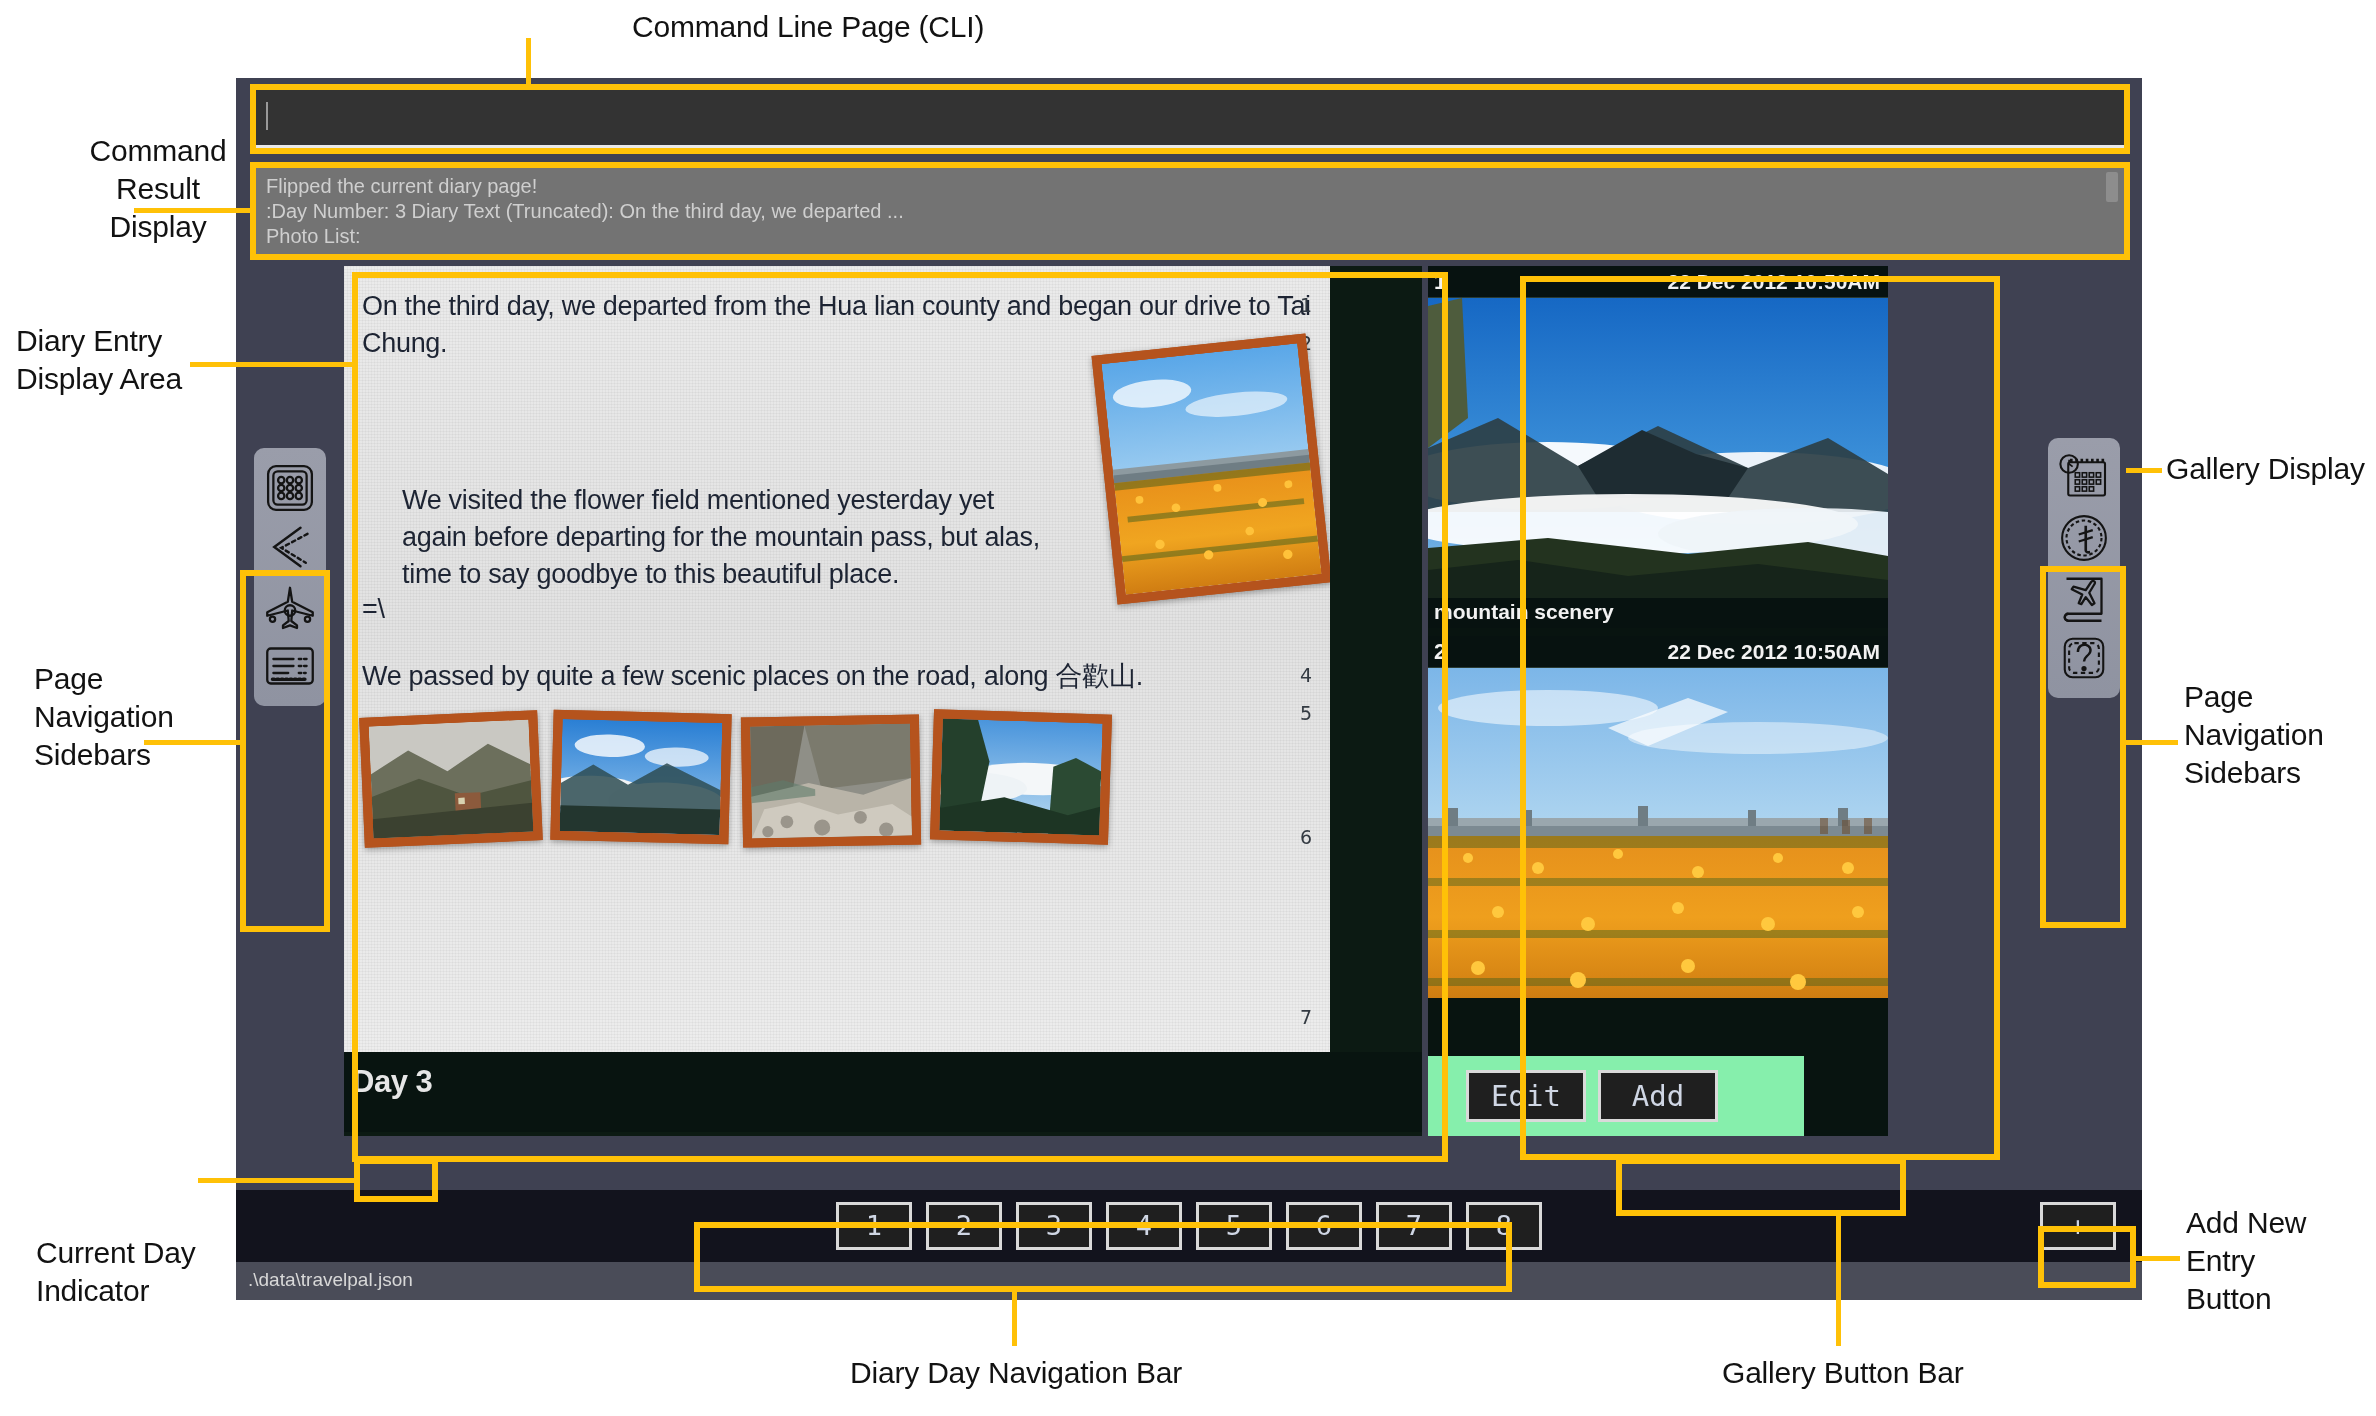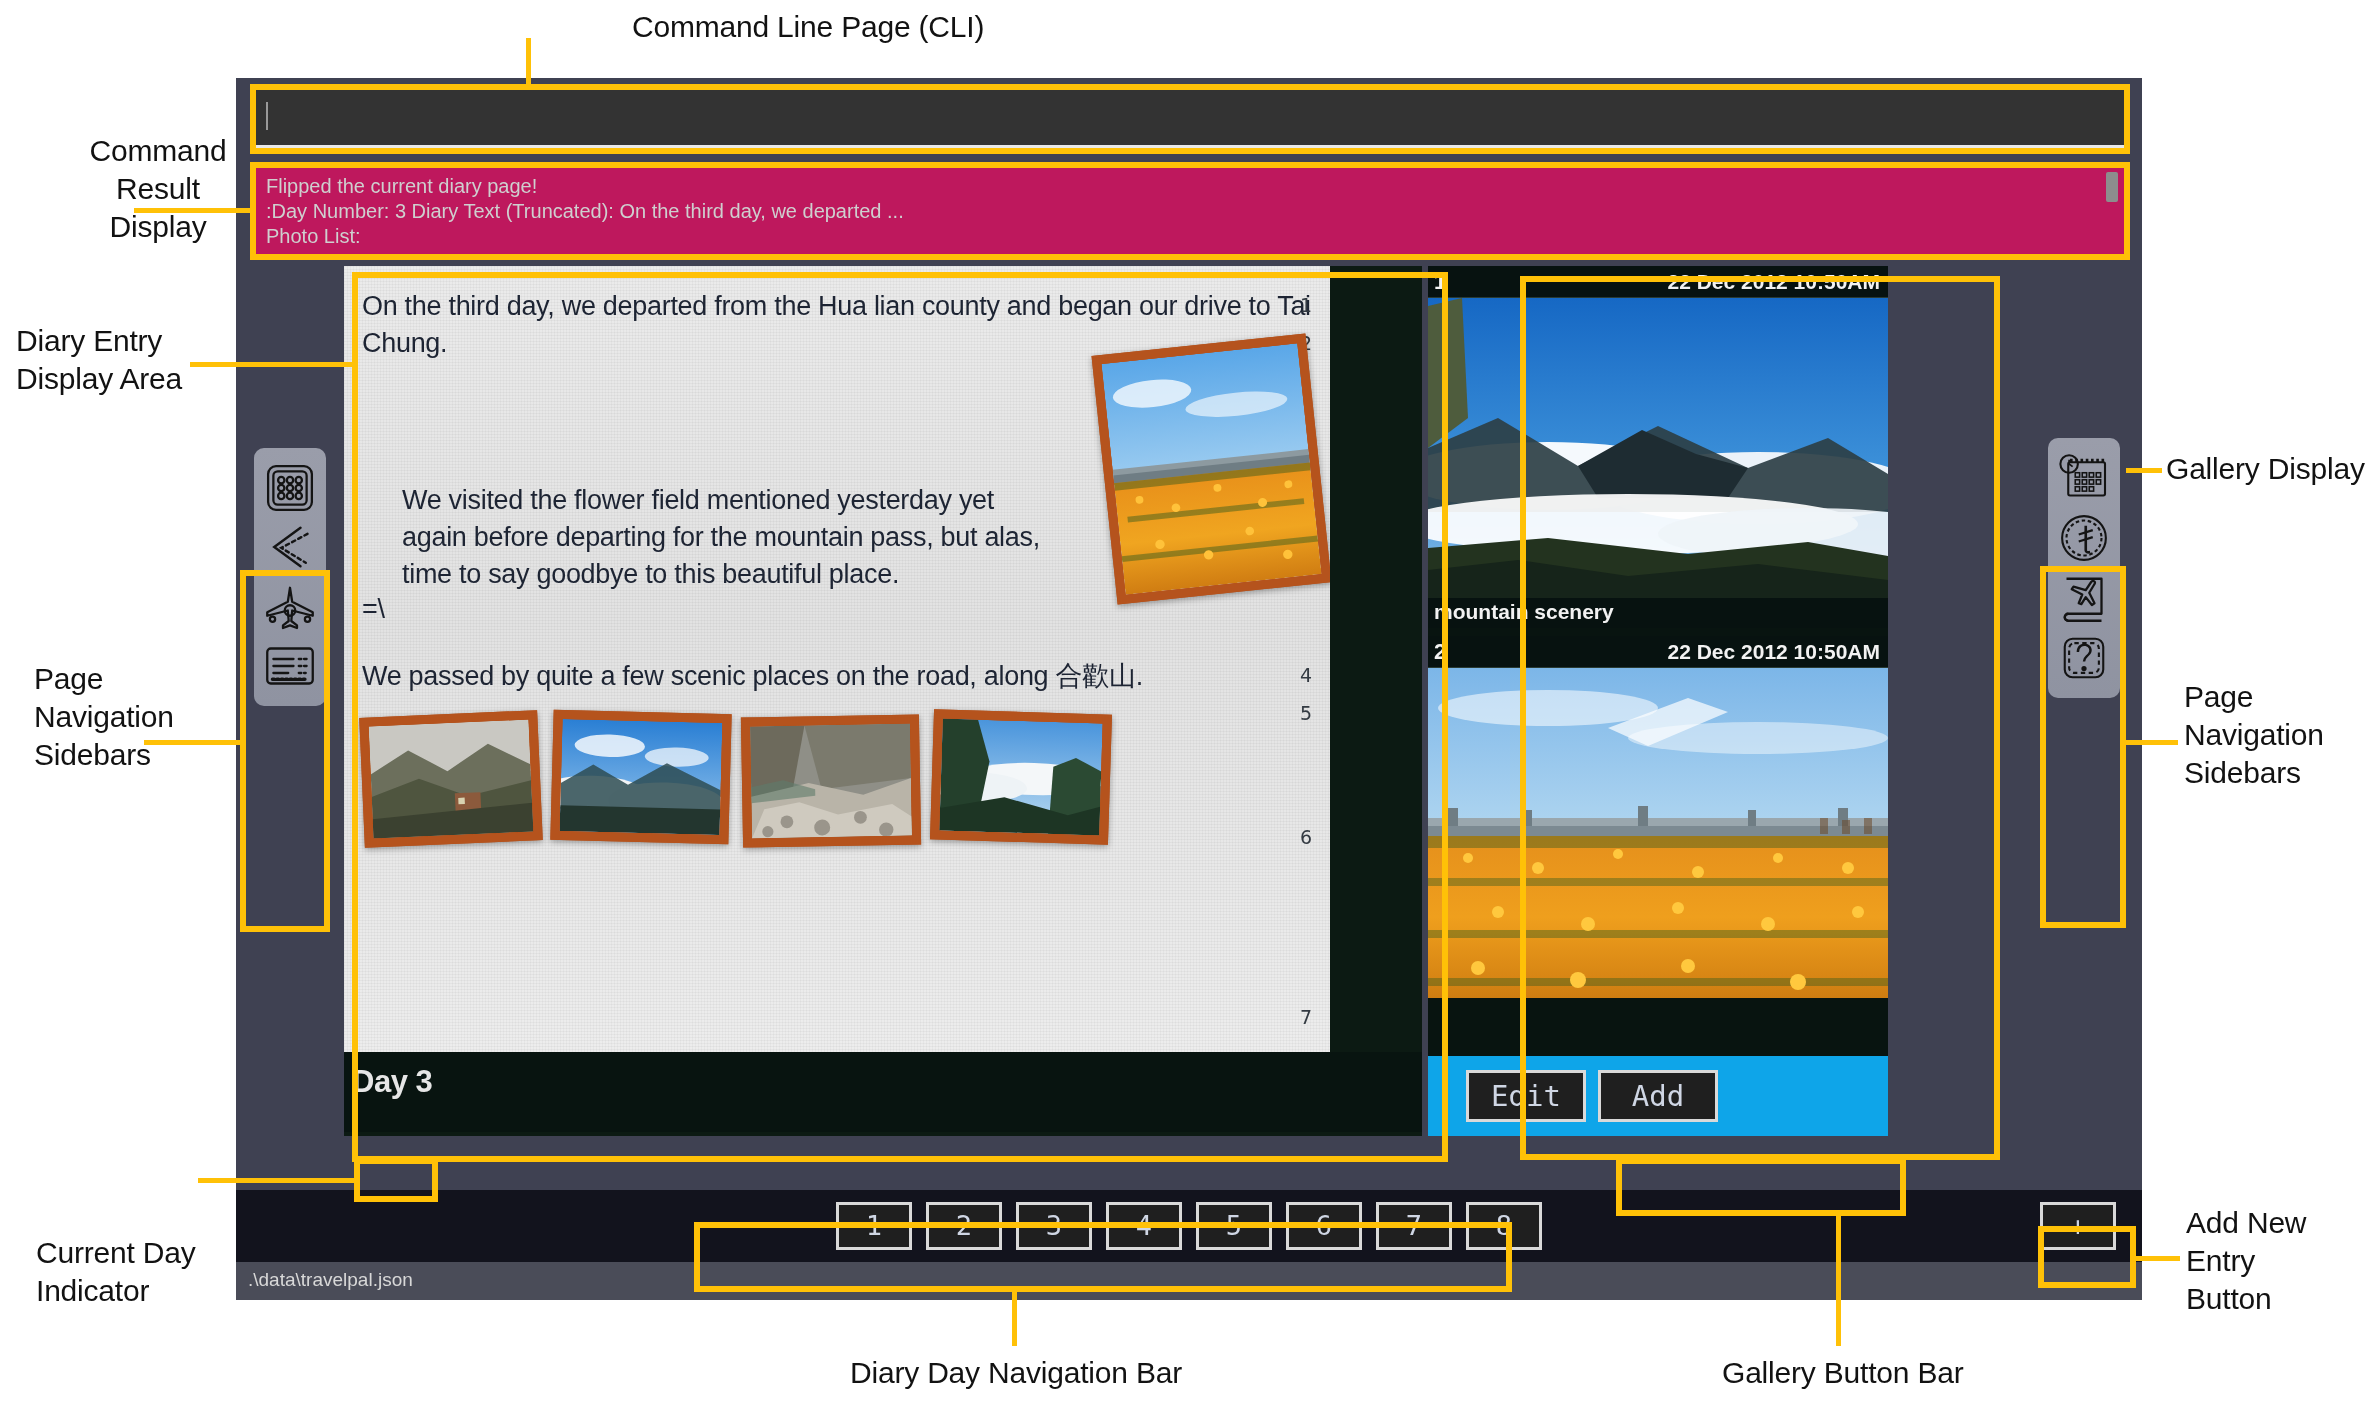--- a/index.html
+++ b/index.html
@@ -48,21 +48,21 @@
   .cli-caret {
     position: absolute; left: 14px; top: 14px;
     width: 2px; height: 28px; background: #9a9a9a;
   }
 
   
   .cli-result {
     position: absolute;
     left: 16px; top: 88px;
     width: 1874px; height: 90px;
-    background: #be185d;
+    background: #737373;
     padding: 8px 14px;
     overflow: hidden;
   }
   .cli-result .line {
     color: #cfcfcf;
     font-size: 20px;
     line-height: 25px;
     white-space: nowrap;
   }
   .cli-scroll {
@@ -155,22 +155,22 @@
     color: #f2f2f2; font-size: 21px; font-weight: bold;
   }
   .gal-img { width: 460px; display: block; }
   .gal-cap {
     height: 30px; background: #071210;
     color: #f2f2f2; font-size: 21px; font-weight: bold;
     padding: 2px 6px; overflow: hidden;
   }
   .gal-btnbar {
     position: absolute; left: 0; bottom: 0;
-    width: 460px; height: 80px;
-    background: #0ea5e9;
+    width: 376px; height: 80px;
+    background: #86efac;
   }
 
   .btn {
     background: #1f1f1f;
     border: 3px solid #d9d9d9;
     color: #cfd6e4;
     font-family: "DejaVu Sans Mono", monospace;
     font-size: 29px;
     text-align: center;
     cursor: pointer;

